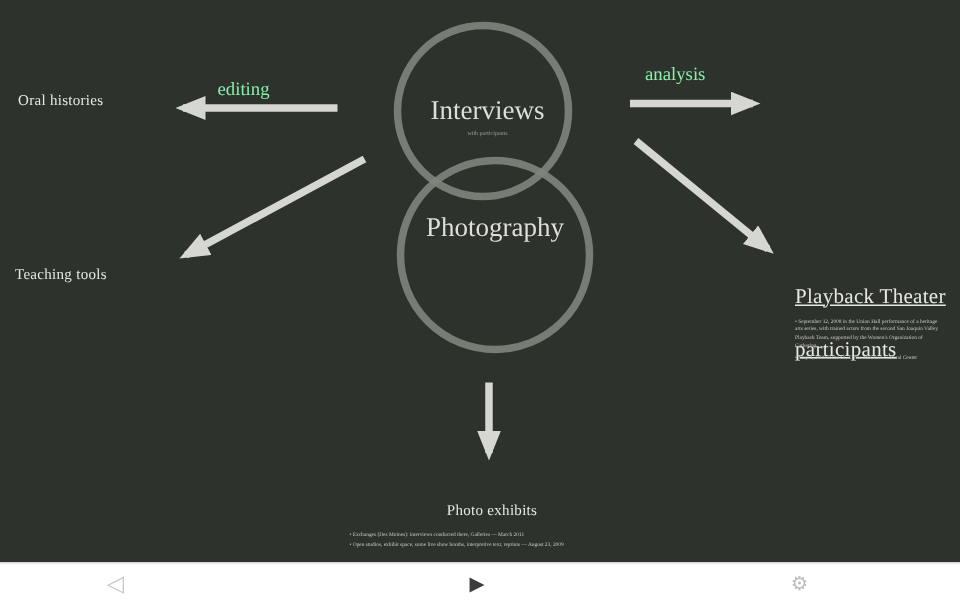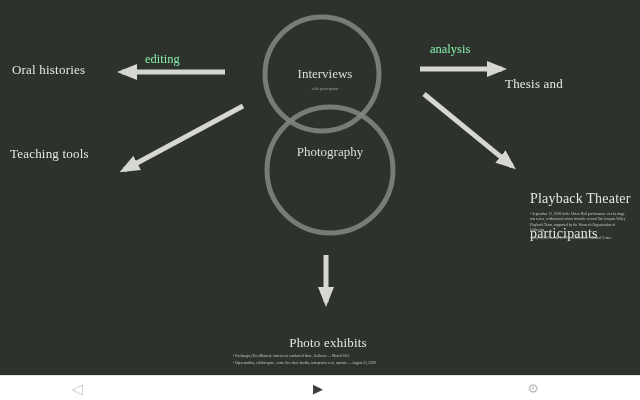--- a/index.html
+++ b/index.html
@@ -8,31 +8,31 @@
     background:#ffffff;
     font-family:"Liberation Serif","DejaVu Serif",serif;
   }
   .stage{
     position:relative;width:640px;height:375px;
     background:#2e322c;
   }
   .stage svg{position:absolute;left:0;top:0;}
   .label{
     position:absolute;color:#e7e8e3;
-    font-size:13px;line-height:1.25;letter-spacing:.2px;
+    font-size:10px;line-height:1.25;letter-spacing:.2px;
     white-space:pre-line;
   }
   .tiny{
     position:absolute;color:#c9cbc3;font-size:3.6px;line-height:1.5;
     font-family:"Liberation Serif","DejaVu Serif",serif;
   }
   .tiny div{margin-bottom:2px;}
   .center-text{transform:translateX(-50%);text-align:center;}
   .arrow-label{position:absolute;color:#86efac;font-size:12.5px;}
-  .circle-label{position:absolute;color:#dddfd8;font-size:13px;transform:translate(-50%,-50%);text-align:center;}
+  .circle-label{position:absolute;color:#dddfd8;font-size:18px;transform:translate(-50%,-50%);text-align:center;}
   .circle-sublabel{position:absolute;color:#9ba094;font-size:4px;transform:translateX(-50%);text-align:center;}
   .toolbar{
     position:relative;width:640px;height:25px;background:#ffffff;
     border-top:1px solid #e6e6e6;box-sizing:border-box;
     font-family:"Liberation Sans","DejaVu Sans",sans-serif;
   }
   .tb-item{position:absolute;top:0;height:25px;display:flex;align-items:center;justify-content:center;cursor:pointer;}
   .back-icon{left:62px;width:30px;color:#c7c7c7;font-size:15px;}
   .play-icon{left:303px;width:30px;color:#3d3d3d;font-size:13px;}
   .gear-icon{left:520px;width:26px;color:#bcbcbc;font-size:13px;}
@@ -63,26 +63,25 @@
   <div class="circle-label" style="left:325px;top:74px;">Interviews</div>
   <div class="circle-sublabel" style="left:325px;top:86px;">with participants</div>
   <div class="circle-label" style="left:330px;top:152px;">Photography</div>
 
   <div class="arrow-label" style="left:145px;top:52px;">editing</div>
   <div class="arrow-label" style="left:430px;top:42px;">analysis</div>
 
   <div class="label" style="left:12px;top:62px;">Oral histories</div>
 
   <div class="label" style="left:505px;top:60px;">
-    <div>Thesis and</div>
   </div>
 
-  <div class="label" style="left:10px;top:146px;">Teaching tools</div>
+  <div class="label" style="left:10px;top:178px;">Teaching tools</div>
 
-  <div class="label" style="left:530px;top:172px;font-size:14px;">
+  <div class="label" style="left:530px;top:172px;font-size:14px;text-decoration:underline;">
     <div>Playback Theater</div>
     <div>participants</div>
   </div>
 
   <div class="tiny" style="left:530px;top:212px;width:100px;">
     <div>• September 12, 2008 in the Union Hall performance of a heritage arts series, with trained actors from the second San Joaquin Valley Playback Team, supported by the Women's Organization of Gathering</div>
     <div>• May 8, 2009 at the UC Davis Mondavi Cultural Center</div>
   </div>
 
   <div class="label center-text" style="left:328px;top:335px;">Photo exhibits</div>

